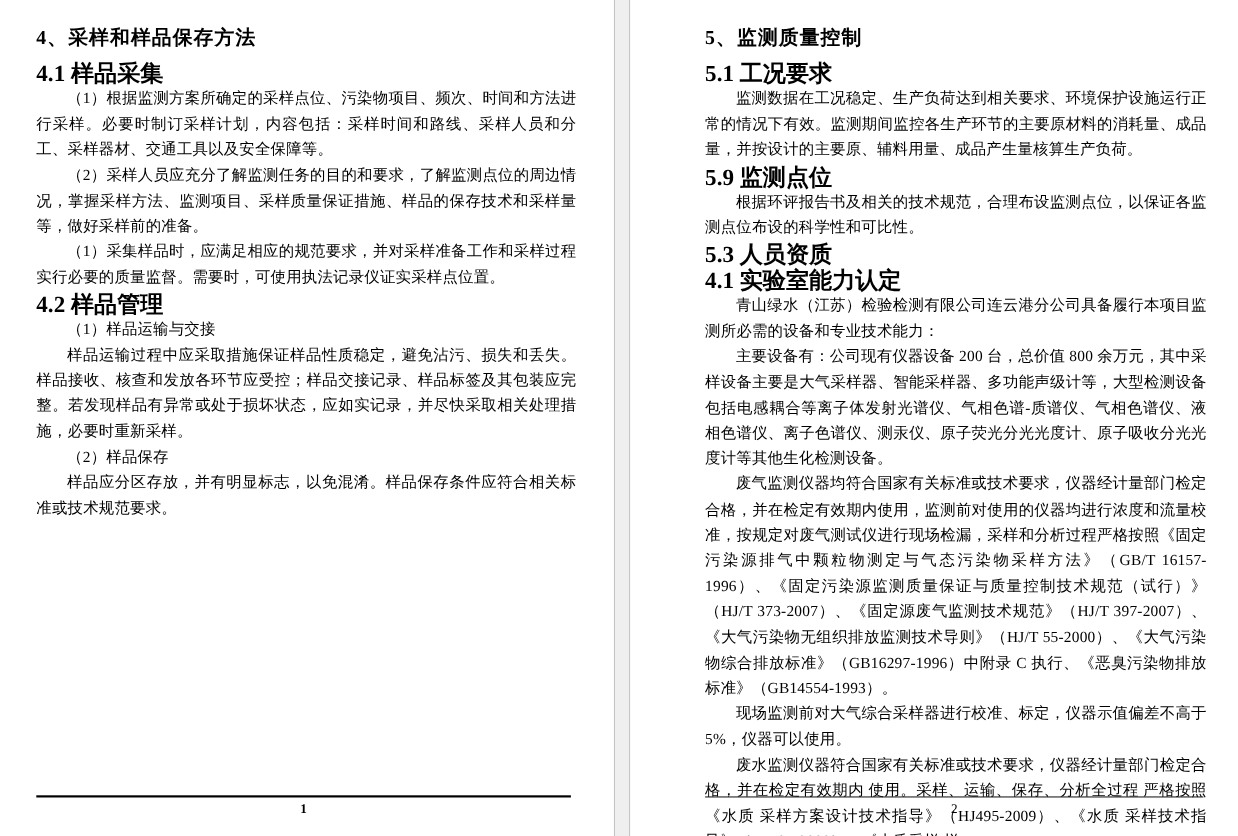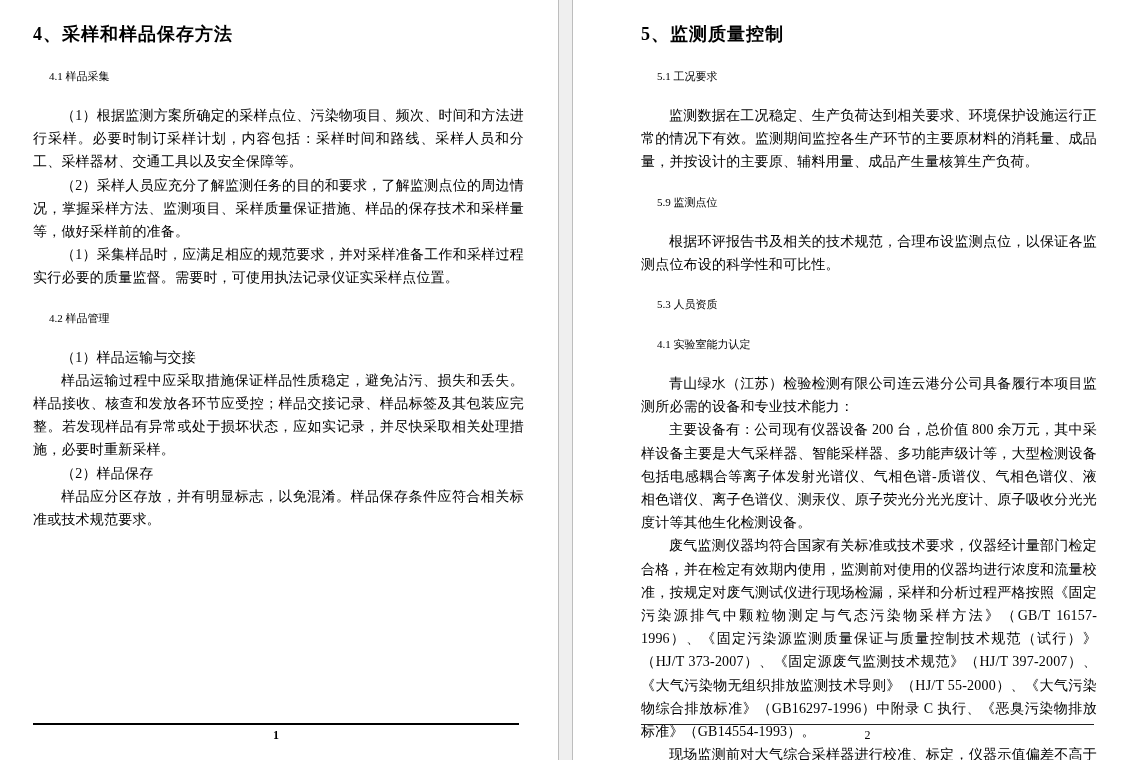--- a/index.html
+++ b/index.html
@@ -34,21 +34,21 @@
     font-size:14px;line-height:23.2px;
   }
   .page-left .content{left:33px;right:34px;}
   .page-right .content{left:68px;right:28px;}
 
   h1.blk-h1{
     font-size:18px;font-weight:bold;line-height:27px;
     margin:1px 0 7px 0;letter-spacing:1px;
   }
   h2.blk-h2{
-    font-size:11px;font-weight:normal;line-height:24px;margin:16px;
+    font-size:21px;font-weight:bold;line-height:24px;margin:0;
   }
   p.blk-p{
     margin:0;text-indent:2em;text-align:justify;
     letter-spacing:0.2px;
   }
 
   .page-footer{
     position:absolute;bottom:16px;
   }
   .page-left .page-footer{left:33px;right:39px;}

